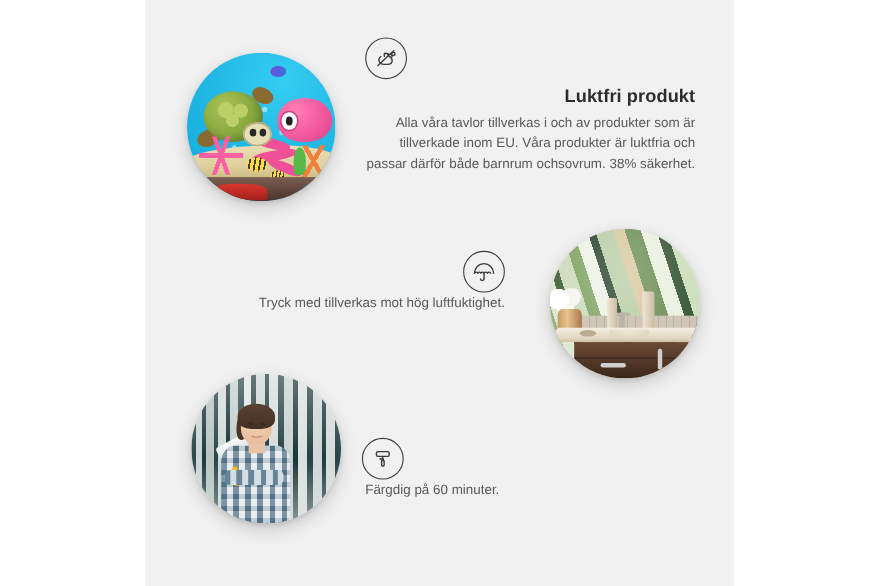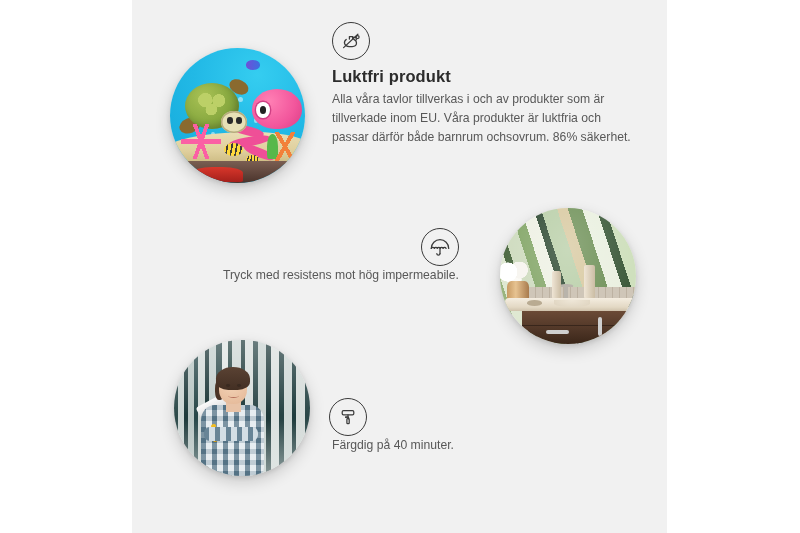--- a/index.html
+++ b/index.html
@@ -321,21 +321,21 @@
     line-height: 1.2;
   }
   .feature-body {
     font-size: 12.2px;
     color: #585858;
     line-height: 1.58;
     margin: 0;
   }
 
   
-  #feature-1 { left: 332px; top: 22px; width: 300px; text-align: left; }
+  #feature-1 { left: 332px; top: 34px; width: 300px; text-align: right; }
   #feature-1 .icon-circle { margin-left: 0; }
 
   
   #feature-2 { left: 200px; top: 228px; width: 259px; text-align: right; }
   #feature-2 .icon-row { display: flex; justify-content: flex-end; }
 
   
   #feature-3 { left: 329px; top: 398px; width: 260px; text-align: left; }
   #feature-3 .icon-row { display: flex; justify-content: flex-start; }
   #feature-3 .feature-title { margin-top: 8px; }
@@ -411,44 +411,44 @@
         <svg width="24" height="24" viewBox="0 0 24 24" fill="none" stroke="#3b3b3b" stroke-width="1.25" stroke-linecap="round" stroke-linejoin="round">
           <path d="M7.2 10.4c-1.4 1.1-2.1 2.6-1.6 4.2.5 1.7 2.3 2.9 4.5 2.9h3.1c2.5 0 4.3-1.5 4.3-3.5 0-1.6-1-3-2.7-3.7"></path>
           <path d="M10.4 10.1V7.6h3.3v2.3"></path>
           <path d="M13.7 8.4h2.1a1.5 1.5 0 0 1 1.5 1.5v.9"></path>
           <circle cx="18.6" cy="8.0" r="1.5"></circle>
           <path d="M4.6 18.6 18.9 5.2"></path>
         </svg>
       </div>
     </div>
     <div class="feature-title">Luktfri produkt</div>
-    <p class="feature-body">Alla våra tavlor tillverkas i och av produkter som är tillverkade inom EU. Våra produkter är luktfria och passar därför både barnrum ochsovrum. 86% säkerhet.</p>
+    <p class="feature-body">Alla våra tavlor tillverkas i och av produkter som är tillverkade inom EU. Våra produkter är luktfria och passar därför både barnrum ochsovrum. 38% säkerhet.</p>
   </div>
 
   <div class="feature" id="feature-2">
     <div class="icon-row">
       <div class="icon-circle">
         <svg width="24" height="24" viewBox="0 0 24 24" fill="none" stroke="#3b3b3b" stroke-width="1.25" stroke-linecap="round" stroke-linejoin="round">
           <path d="M3.3 13.4a8.7 8.7 0 0 1 17.4 0"></path>
           <path d="M3.3 13.4c.9-1.3 2.2-1.3 3.1 0 .9-1.3 2.2-1.3 2.9 0 .9-1.3 2.2-1.3 2.9 0 .8-1.3 2.1-1.3 2.9 0 .9-1.3 2.2-1.3 3 0"></path>
           <path d="M12 13.4v5.1"></path>
           <path d="M12 18.5a1.6 1.6 0 0 1-3.2 0"></path>
         </svg>
       </div>
     </div>
-    <p class="feature-body">Tryck med resistens mot hög impermeabile.</p>
+    <p class="feature-body">Tryck med tillverkas mot hög luftfuktighet.</p>
   </div>
 
   <div class="feature" id="feature-3">
     <div class="icon-row">
       <div class="icon-circle">
         <svg width="24" height="24" viewBox="0 0 24 24" fill="none" stroke="#3b3b3b" stroke-width="1.25" stroke-linecap="round" stroke-linejoin="round">
           <rect x="6.2" y="5.6" width="11.6" height="4.3" rx="1.3"></rect>
           <path d="M12 9.9v2.3H9.6"></path>
           <path d="M9.6 12.2h2.9v1.6"></path>
           <rect x="10.9" y="13.6" width="2.3" height="5.0" rx="0.7"></rect>
         </svg>
       </div>
     </div>
-    <p class="feature-body">Färgdig på 40 minuter.</p>
+    <p class="feature-body">Färgdig på 60 minuter.</p>
   </div>
 
 </div>
 
 </body></html>

